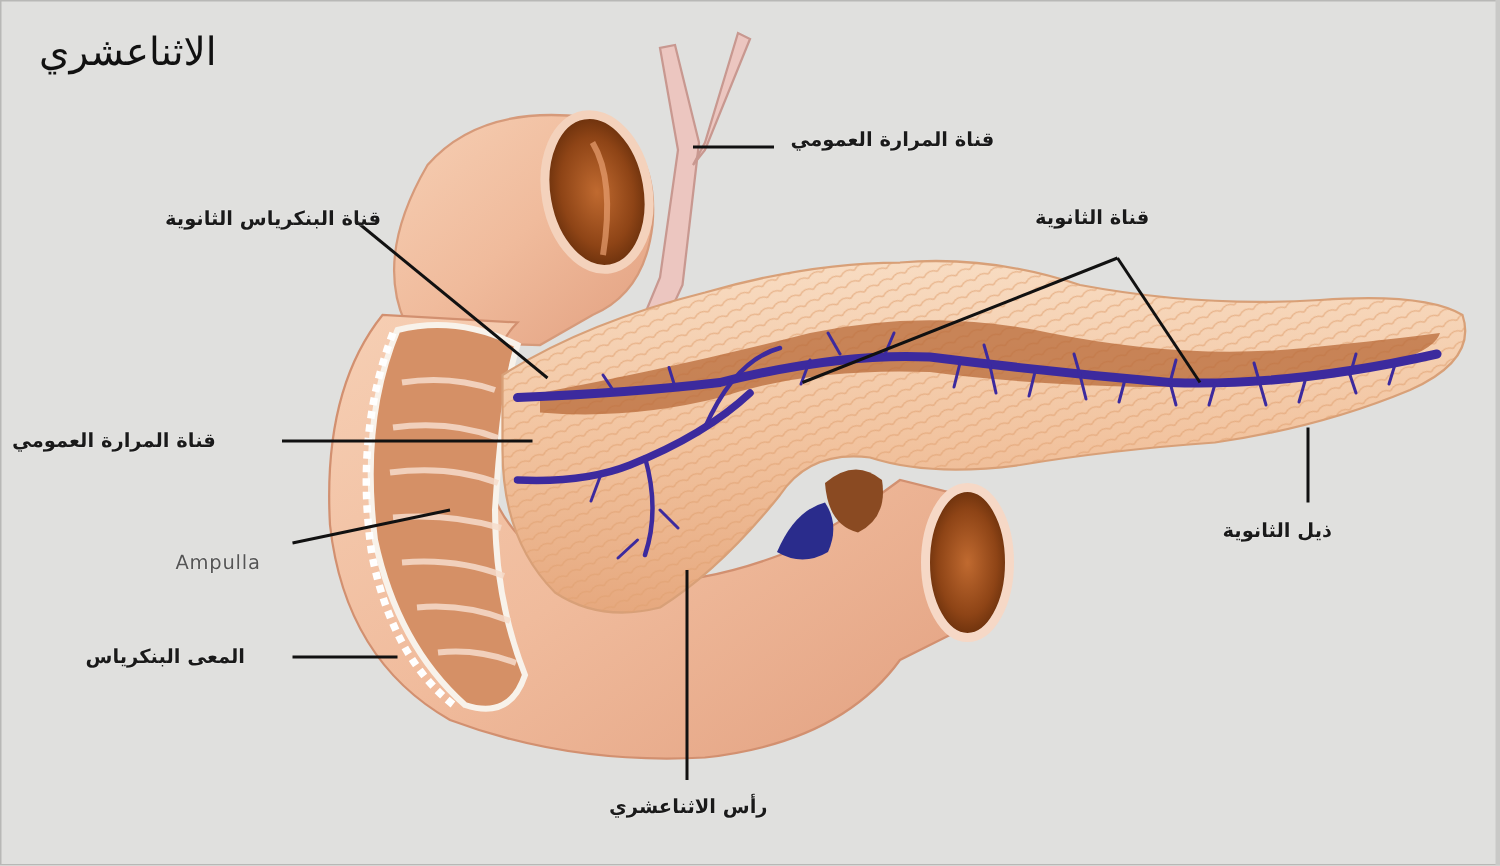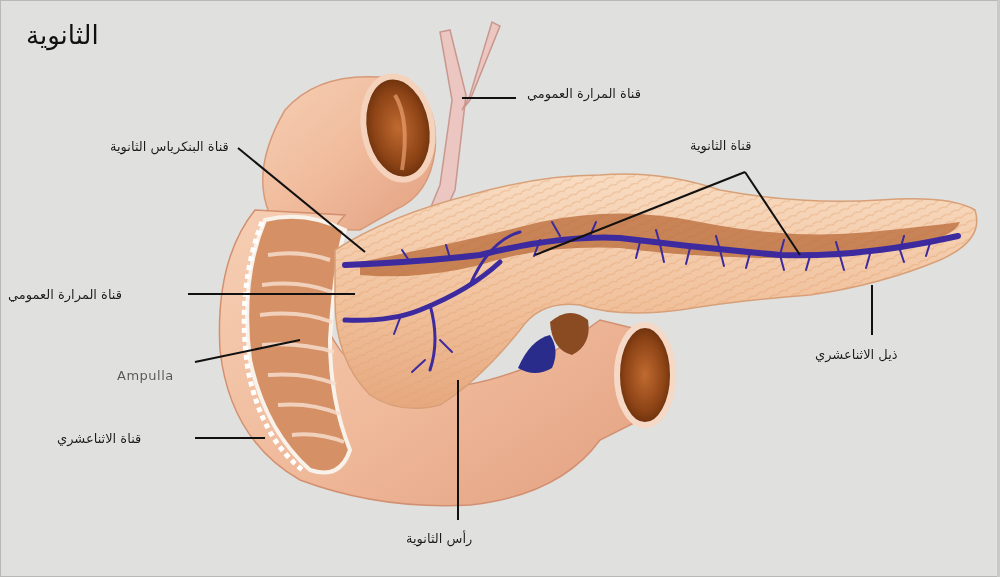--- a/index.html
+++ b/index.html
@@ -2,21 +2,21 @@
 <html><head>
 <meta charset="utf-8">
 <style>
   html, body { margin:0; padding:0; }
   body { width:1000px; height:577px; background:#e0e0de; overflow:hidden; position:relative;
          font-family:"DejaVu Sans", sans-serif; }
   .frame { position:absolute; left:0; top:0; width:998px; height:575px; border:1px solid #b8b8b6; }
   .frame-right { position:absolute; right:0; top:0; width:3px; height:577px; background:#c9c9c7; }
   svg.art { position:absolute; left:0; top:0; }
   .label { position:absolute; direction:rtl; white-space:nowrap; color:#1a1a1a;
-           font-weight:normal; font-size:13px; text-shadow:0 0 1px #fff; }
+           font-weight:bold; font-size:13px; text-shadow:0 0 1px #fff; }
   .title { position:absolute; left:26px; top:20px; font-size:26px; color:#111; direction:rtl;
            font-weight:normal; }
   .latin { direction:ltr; font-weight:normal; color:#555; font-size:13px; letter-spacing:0.5px; }
 </style>
 </head>
 <body>
 
 <div class="frame"></div>
 <div class="frame-right"></div>
 
@@ -124,22 +124,22 @@
     <line x1="745" y1="172" x2="535" y2="255"></line>
     <line x1="745" y1="172" x2="800" y2="255"></line>
     <line x1="188" y1="294" x2="355" y2="294"></line>
     <line x1="195" y1="362" x2="300" y2="340"></line>
     <line x1="195" y1="438" x2="265" y2="438"></line>
     <line x1="872" y1="285" x2="872" y2="335"></line>
     <line x1="458" y1="380" x2="458" y2="520"></line>
   </g>
 </svg>
 
-<div class="title">الثانوية</div>
+<div class="title">الاثناعشري</div>
 
 <div class="label" style="left:527px; top:86px;">قناة المرارة العمومي</div>
 <div class="label" style="left:74px; top:139px;margin-left:36px;">قناة البنكرياس الثانوية</div>
 <div class="label" style="left:690px; top:138px;">قناة الثانوية</div>
 <div class="label" style="left:8px; top:287px;">قناة المرارة العمومي</div>
 <div class="label latin" style="left:117px; top:353px;margin-top:15px;">Ampulla</div>
-<div class="label" style="left:57px; top:431px;">قناة الاثناعشري</div>
-<div class="label" style="left:815px; top:347px;">ذيل الاثناعشري</div>
-<div class="label" style="left:406px; top:531px;">رأس الثانوية</div>
+<div class="label" style="left:57px; top:431px;">المعى البنكرياس</div>
+<div class="label" style="left:815px; top:347px;">ذيل الثانوية</div>
+<div class="label" style="left:406px; top:531px;">رأس الاثناعشري</div>
 
 </body></html>

